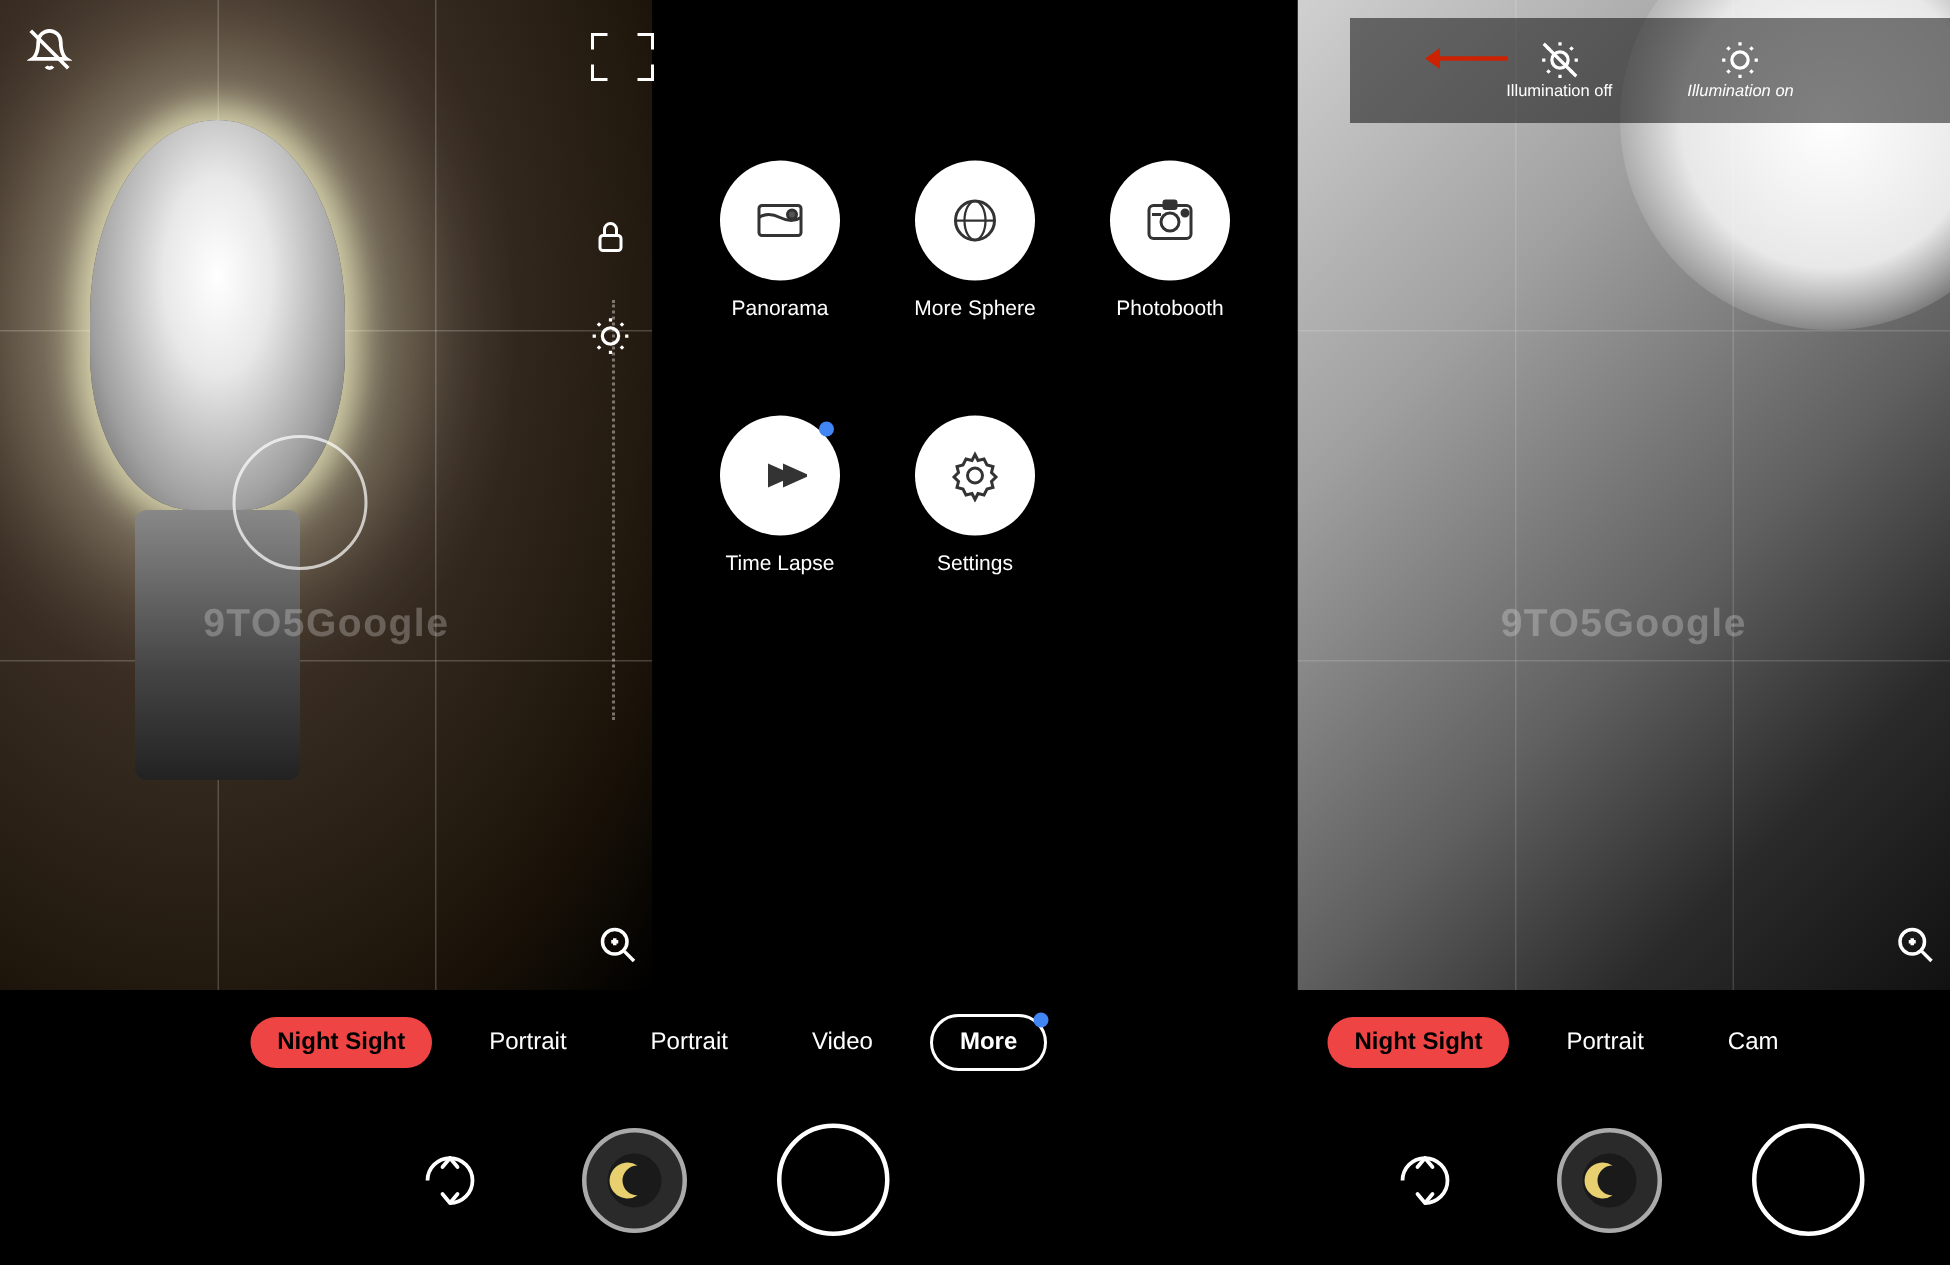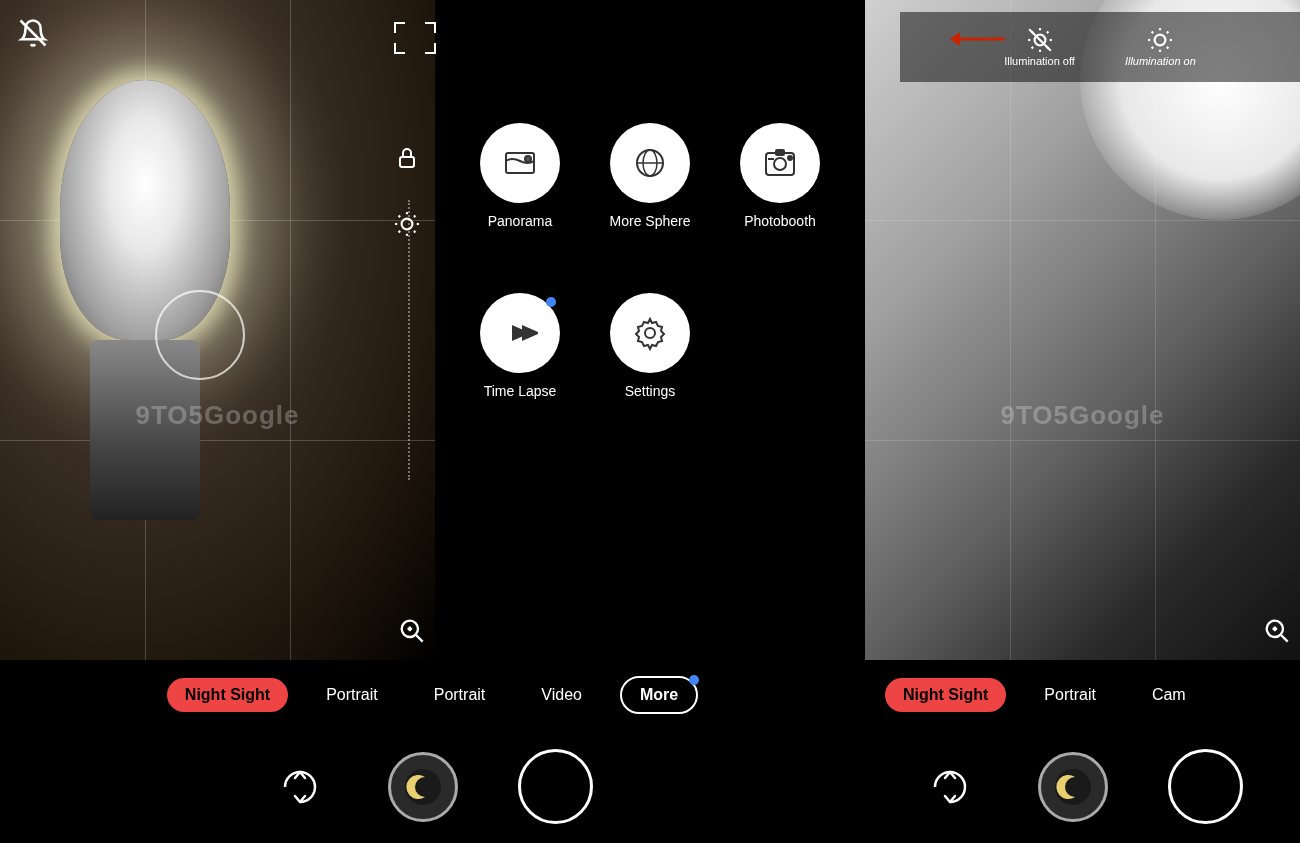--- a/index.html
+++ b/index.html
@@ -116,21 +116,21 @@
       position: absolute;
       top: 200px; right: 25px;
       width: 2px;
       height: 280px;
       border-left: 2px dotted rgba(255,255,255,0.4);
     }
 
     
     .middle-panel {
       position: absolute;
-      left: 435px; top: 16px;
+      left: 435px; top: 0;
       width: 430px;
       height: 660px;
       background: #000;
       display: flex;
       align-items: center;
       justify-content: center;
     }
 
     .more-menu {
       display: grid;

